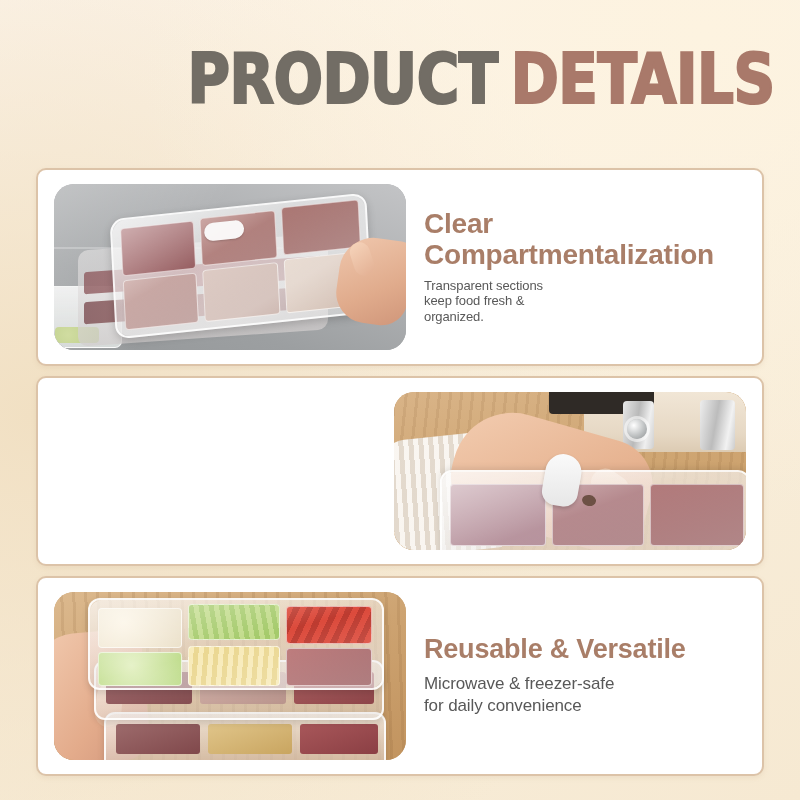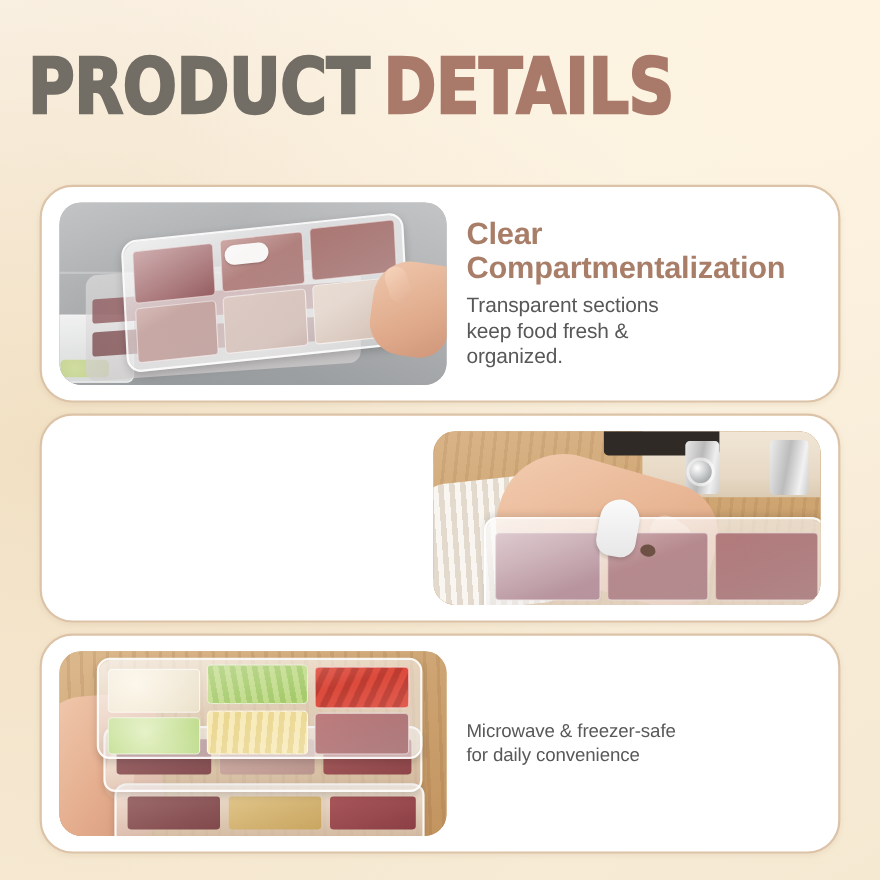--- a/index.html
+++ b/index.html
@@ -24,21 +24,21 @@
     width: 800px;
     height: 800px;
   }
 
   
   .title-wrap {
     position: absolute;
     top: 44px;
     left: 0;
     width: 800px;
-    text-align: left;
+    text-align: right;
     white-space: nowrap;
   }
   .title {
     font-family: "Liberation Sans Narrow", "DejaVu Sans Condensed", "Liberation Sans", sans-serif;
     font-weight: 700;
     font-size: 70px;
     line-height: 1;
     letter-spacing: -0.5px;
     transform: scaleX(0.92);
     transform-origin: center;
@@ -54,21 +54,21 @@
     margin-left: 14px;
   }
 
   
   .card {
     position: absolute;
     left: 36px;
     width: 728px;
     background: #ffffff;
     border: 2px solid #dcc3a8;
-    border-radius: 30px;
+    border-radius: 10px;
     box-shadow: 0 2px 5px rgba(176,146,112,0.13);
     overflow: hidden;
   }
   #card-1 { top: 168px;  height: 198px; }
   #card-2 { top: 376px;  height: 190px; }
   #card-3 { top: 576px;  height: 200px; }
 
   .card-inner {
     display: flex;
     align-items: center;
@@ -102,21 +102,21 @@
     font-size: 28px;
     line-height: 1.1;
     letter-spacing: -0.2px;
     margin-bottom: 7px;
   }
   #card-2 .heading { font-size: 27px; }
   #card-3 .heading { font-size: 27px; margin-bottom: 9px; }
 
   .body-text {
     color: #585858;
-    font-size: 19px;
+    font-size: 13px;
     line-height: 1.22;
     letter-spacing: -0.1px;
     white-space: pre-line;
   }
   #card-2 .body-text { font-size: 17px; }
   #card-3 .body-text { font-size: 17px; line-height: 1.3; }
 
   
   .ph1 { background: linear-gradient(160deg, #bcbcbe 0%, #a9abad 45%, #9fa2a4 100%); }
   .ph1 .fridge-wall {
@@ -436,20 +436,21 @@
           <div class="ft ft-leek"></div>
           <div class="ft ft-chili"></div>
           <div class="ft ft-scall"></div>
           <div class="ft ft-potato"></div>
           <div class="ft ft-meat3"></div>
           <div class="gloss3"></div>
         </div>
       </div>
 
       <div class="text-col">
+        <div class="heading">Reusable &amp; Versatile</div>
         <div class="body-text">Microwave &amp; freezer-safe
 for daily convenience</div>
       </div>
 
     </div>
   </div>
 
 </div>
 
 </body></html>

